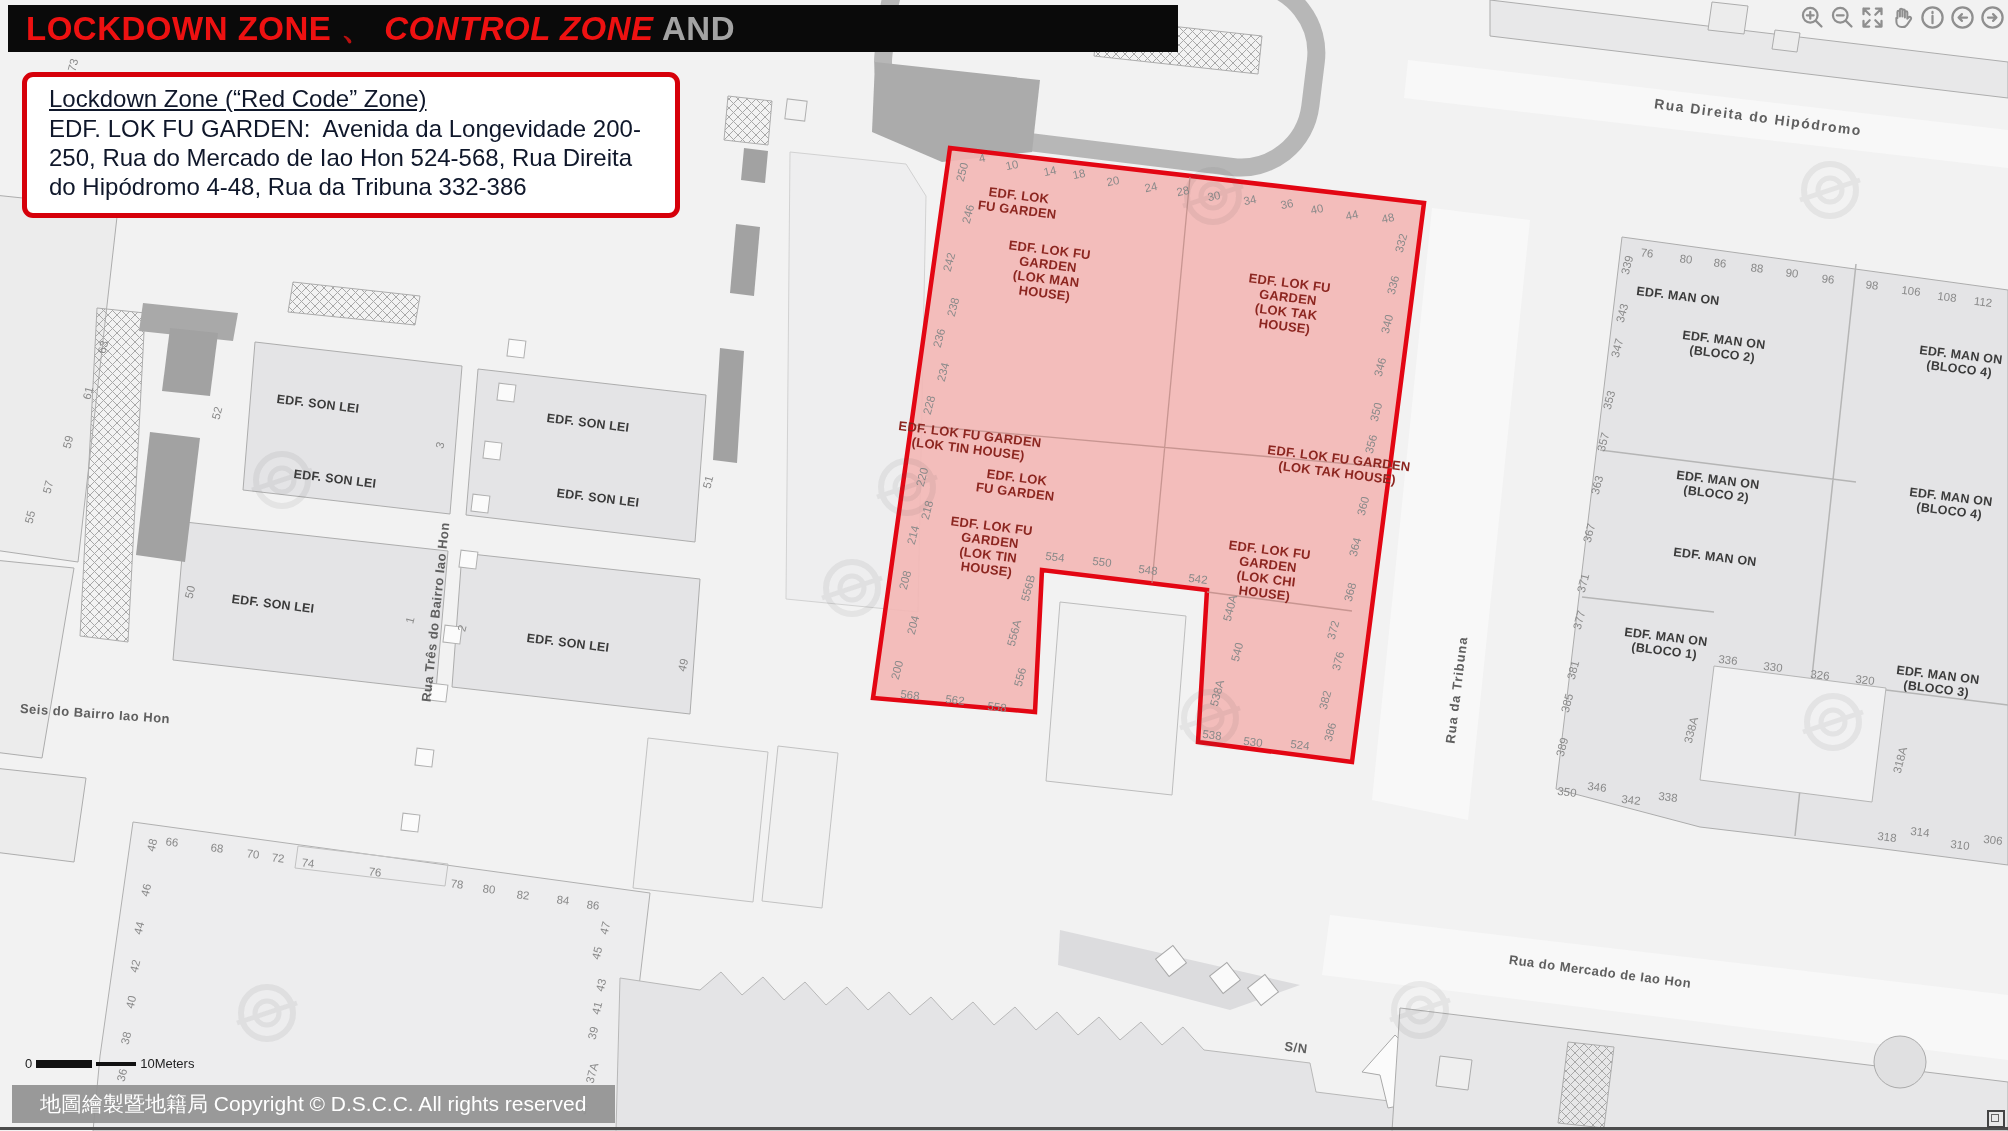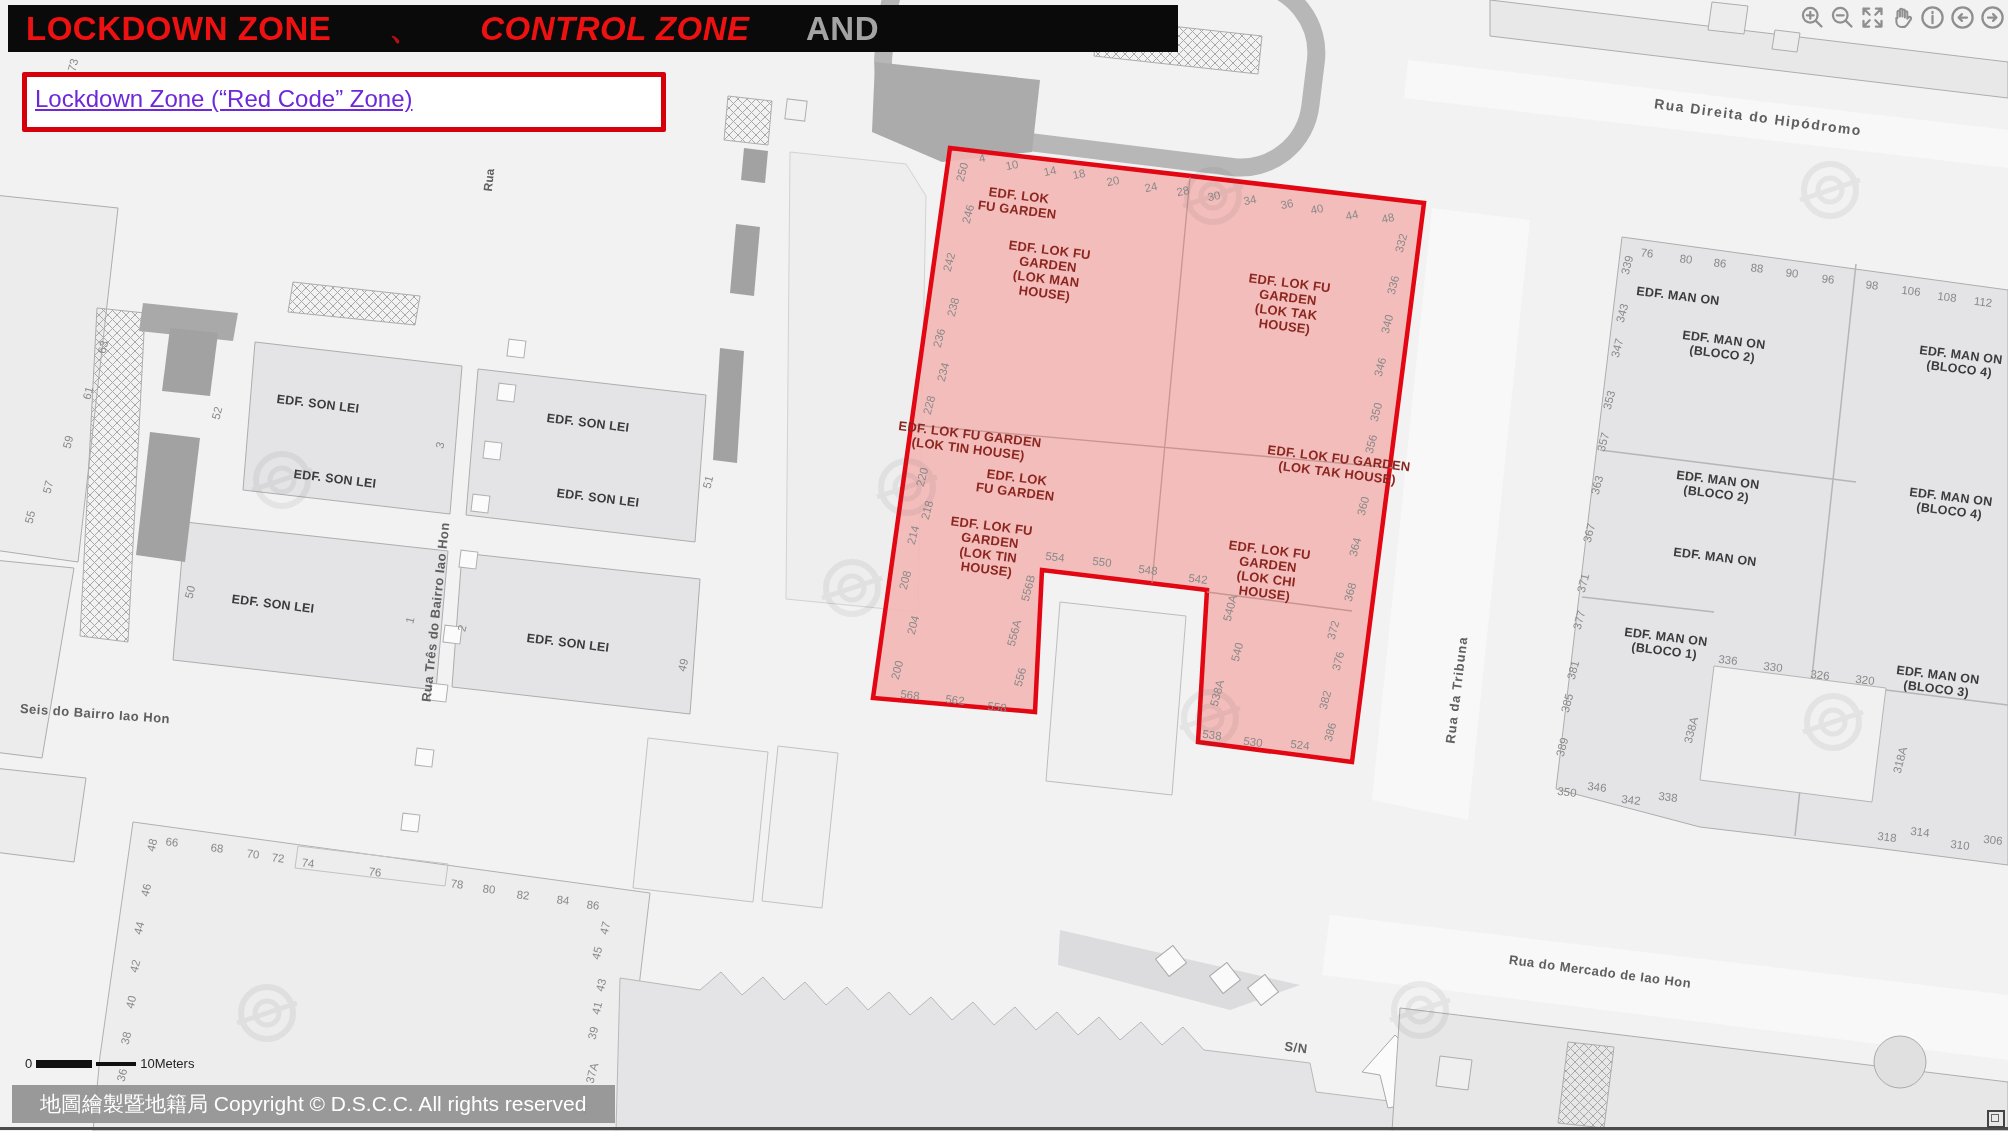--- a/index.html
+++ b/index.html
@@ -5,27 +5,27 @@
   html,body{margin:0;padding:0;}
   body{
     width:2008px;height:1131px;position:relative;overflow:hidden;
     background:#f2f2f2;font-family:"Liberation Sans",sans-serif;
   }
   #map{position:absolute;left:0;top:0;}
   
   .titlebar{
     position:absolute;left:8px;top:5px;width:1152px;height:47px;
     background:#0a0a0a;display:flex;align-items:center;padding-left:18px;
-    font-weight:bold;font-size:33px;letter-spacing:.5px;white-space:pre;gap:48px;
+    font-weight:bold;font-size:33px;letter-spacing:.5px;white-space:pre;
   }
   
   .infobox{
     position:absolute;left:22px;top:72px;width:608px;
-    background:#ffffff;border:5px solid #d6000a;border-radius:2px;
-    padding:8px 18px 12px 8px;color:#6d28d9;
+    background:#ffffff;border:5px solid #d6000a;border-radius:11px;
+    padding:8px 18px 12px 22px;color:#0f172a;
   }
   .infobox-heading{font-size:24px;text-decoration:underline;margin-bottom:2px;}
   .infobox-body{font-size:24px;line-height:1.2;white-space:pre-wrap;}
   
   .toolbar{position:absolute;top:4px;right:2px;display:flex;gap:3px;}
   .tool{width:27px;height:27px;border:none;background:transparent;padding:0;cursor:pointer;}
   .tool svg{width:100%;height:100%;}
   
   .scalebar{position:absolute;left:25px;top:1056px;display:flex;align-items:center;gap:4px;
     font-size:13px;color:#222;}
@@ -357,20 +357,21 @@
         <circle r="12" stroke-width="5"></circle>
         <path d="M-30,10 L30,-10" stroke-width="5"></path>
       </g>
   </g>
 </svg>
 
 <div class="titlebar" id="titlebar"><span style="color: rgb(238, 17, 17);">LOCKDOWN ZONE</span><span style="color: rgb(184, 16, 16);"> 、 </span><span style="color: rgb(238, 17, 17); font-style: italic;">CONTROL ZONE</span><span style="color: #a3a3a3;"> AND </span></div>
 
 <div class="infobox">
   <div class="infobox-heading">Lockdown Zone (“Red Code” Zone)</div>
+  <div class="infobox-body">EDF. LOK FU GARDEN:  Avenida da Longevidade 200-250, Rua do Mercado de Iao Hon 524-568, Rua Direita do Hipódromo 4-48, Rua da Tribuna 332-386</div>
 </div>
 
 <div class="toolbar" id="toolbar">
     <button class="tool"><svg viewBox="0 0 24 24" fill="none" stroke="#8f8f8f" stroke-width="2" stroke-linecap="round">
         <circle cx="10" cy="10" r="6.5"></circle>
         <line x1="15" y1="15" x2="20" y2="20"></line>
         <line x1="7" y1="10" x2="13" y2="10"></line>
         <line x1="10" y1="7" x2="10" y2="13"></line>
       </svg></button>
     <button class="tool"><svg viewBox="0 0 24 24" fill="none" stroke="#8f8f8f" stroke-width="2" stroke-linecap="round">

